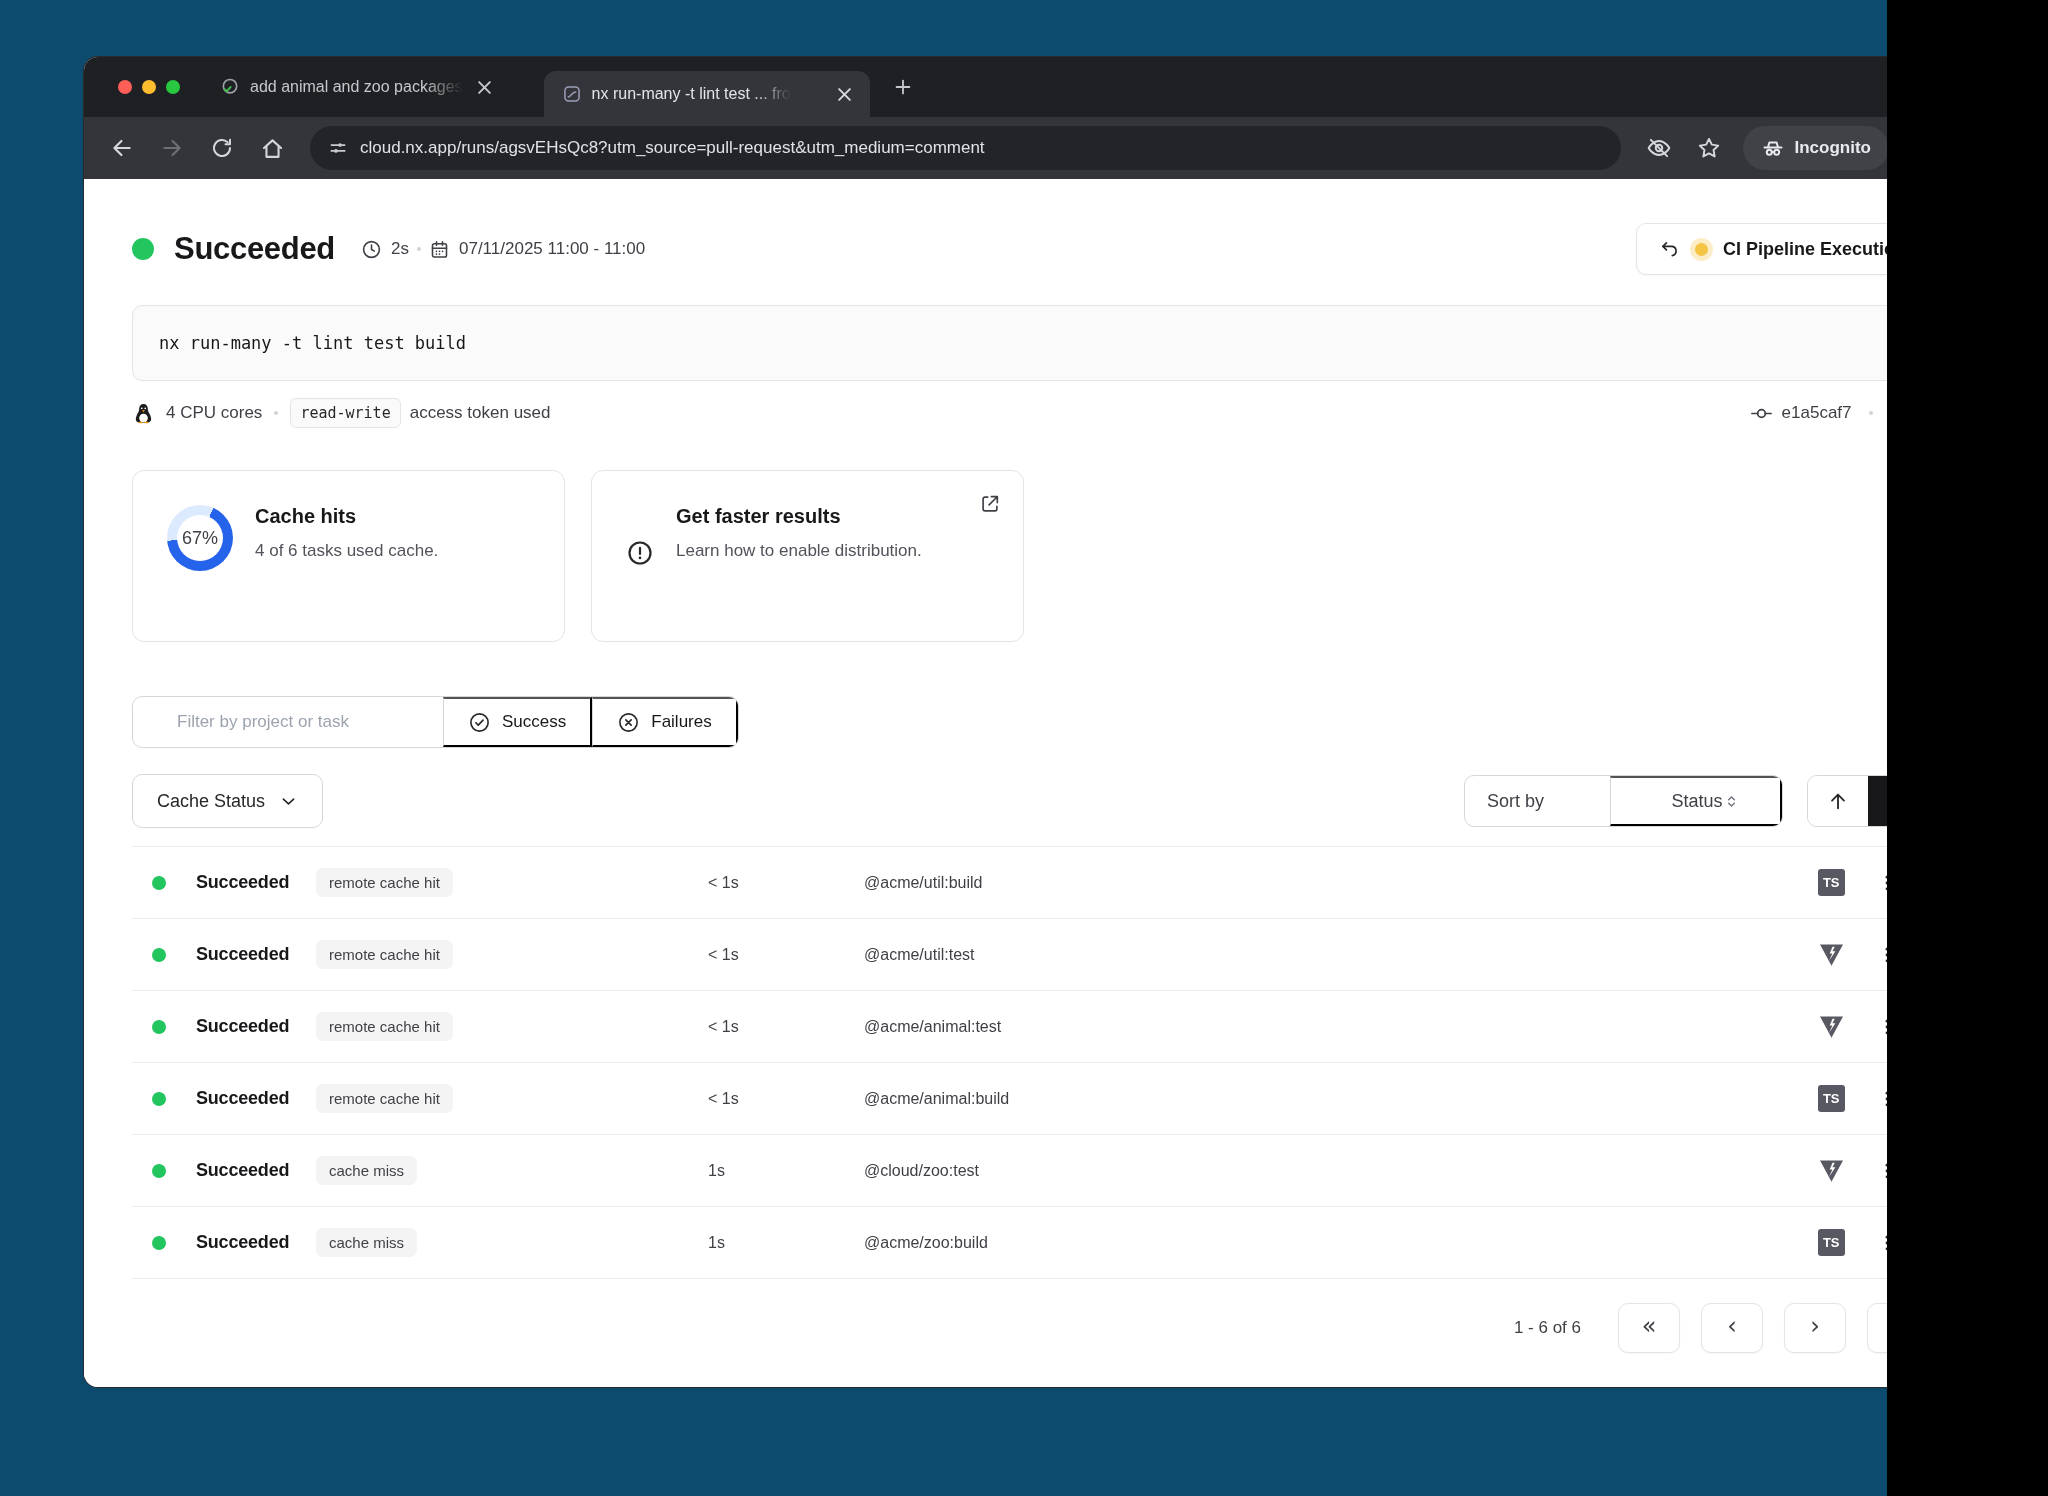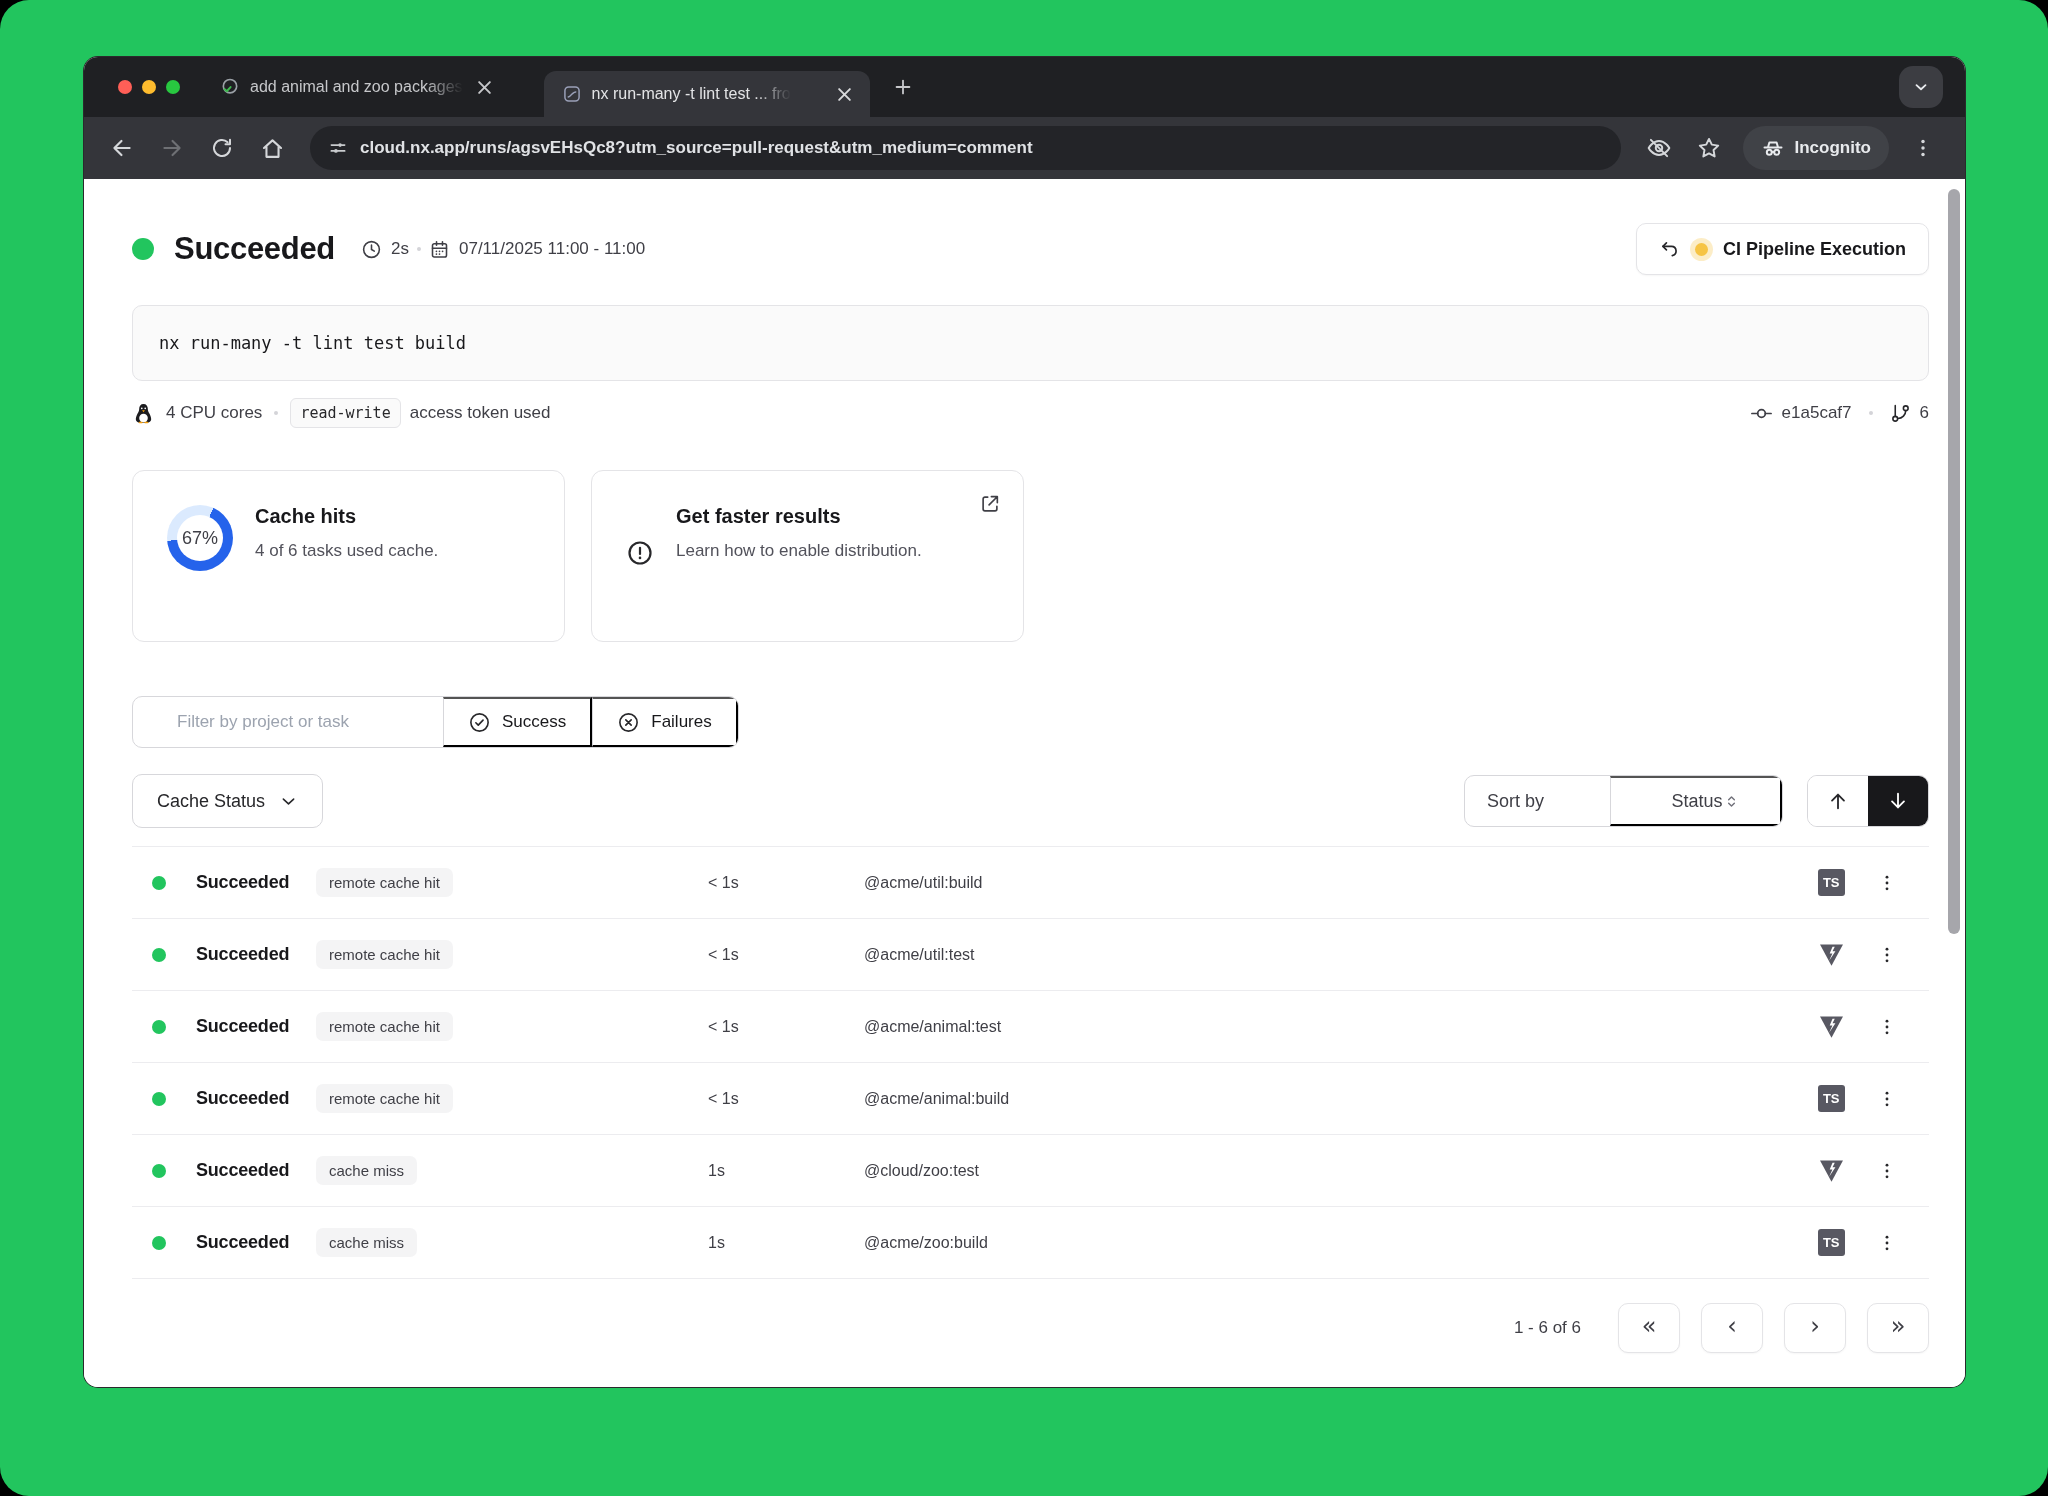--- a/index.html
+++ b/index.html
@@ -1,37 +1,37 @@
 <!DOCTYPE html>
 <html><head>
 <meta charset="utf-8">
 <style>
   * { margin:0; padding:0; box-sizing:border-box; }
   html,body { width:2048px; height:1496px; background:#000; font-family:"Liberation Sans",sans-serif; -webkit-font-smoothing:antialiased; }
-  .screen { position:relative; width:2048px; height:1496px; background:#22c55e; overflow:hidden;border-radius:29px; }
+  .screen { position:relative; width:1887px; height:1496px; background:#0c4a6e; overflow:hidden; }
   .window { position:absolute; left:84px; top:57px; width:1881px; height:1330px; border-radius:14px; overflow:hidden; display:flex; flex-direction:column; background:#fff; box-shadow:0 0 0 1px #2a2a2c; }
 
   
   .tabstrip { height:60px; background:#1f2023; display:flex; align-items:center; flex:0 0 auto; }
   .traffic { display:flex; gap:10px; padding:0 18px 0 34px; }
   .light { width:14px; height:14px; border-radius:50%; }
   .light.red{background:#ff5f57;} .light.yellow{background:#febc2e;} .light.green{background:#28c840;}
   .tab { display:flex; align-items:center; gap:10px; color:#c6c7ca; font-size:16px; }
   .tab.inactive { padding:0 14px 0 22px; height:60px; max-width:330px; }
   .tab.active { align-self:flex-end; height:46px; background:#34353a; border-radius:12px 12px 0 0; padding:0 14px 0 18px; margin-left:34px; width:326px; color:#e3e4e6; }
   .tab-title { white-space:nowrap; overflow:hidden; max-width:236px; -webkit-mask-image:linear-gradient(90deg,#000 82%,transparent); mask-image:linear-gradient(90deg,#000 82%,transparent); }
   .tab-close { background:none; border:none; cursor:pointer; display:flex; padding:4px; margin-left:auto; }
   .newtab-btn { background:none; border:none; margin-left:16px; display:flex; padding:6px; cursor:pointer; }
   .strip-spacer { flex:1; }
   .tabsearch-btn { width:44px; height:42px; border:none; border-radius:14px; background:#3c3d42; margin-right:22px; display:flex; align-items:center; justify-content:center; cursor:pointer; }
 
   .toolbar { height:62px; background:#34353a; display:flex; align-items:center; padding:0 20px 0 16px; gap:6px; flex:0 0 auto; }
   .nav-btn { background:none; border:none; width:44px; height:44px; display:flex; align-items:center; justify-content:center; cursor:pointer; border-radius:50%; }
   .url-pill { flex:1; height:44px; background:#232428; border-radius:22px; display:flex; align-items:center; padding:0 18px; gap:12px; margin:0 10px; min-width:0; }
-  .url-text { color:#e0e2e5; font-size:17px; white-space:nowrap; overflow:hidden;font-weight:bold; }
+  .url-text { color:#e0e2e5; font-size:17px; white-space:nowrap; overflow:hidden; }
   .chip { height:44px; background:#404247; border-radius:22px; display:flex; align-items:center; gap:10px; padding:0 18px; color:#e8eaed; font-size:17px; font-weight:600; margin:0 6px; }
 
   
   .content { flex:1; background:#fff; position:relative; padding:0 36px 0 48px; overflow:hidden; color:#18181b; }
   .scroll-thumb { position:absolute; right:5px; top:10px; width:12px; height:745px; background:#a6a6ab; border-radius:6px; }
 
   .page-header { margin-top:44px; display:flex; align-items:center; }
   .status-dot-lg { width:22px; height:22px; border-radius:50%; background:#22c55e; }
   .page-title { font-size:31px; font-weight:650; margin-left:20px; letter-spacing:-.3px; }
   .meta-inline { display:flex; align-items:center; gap:9px; color:#3f3f46; font-size:17px; }

